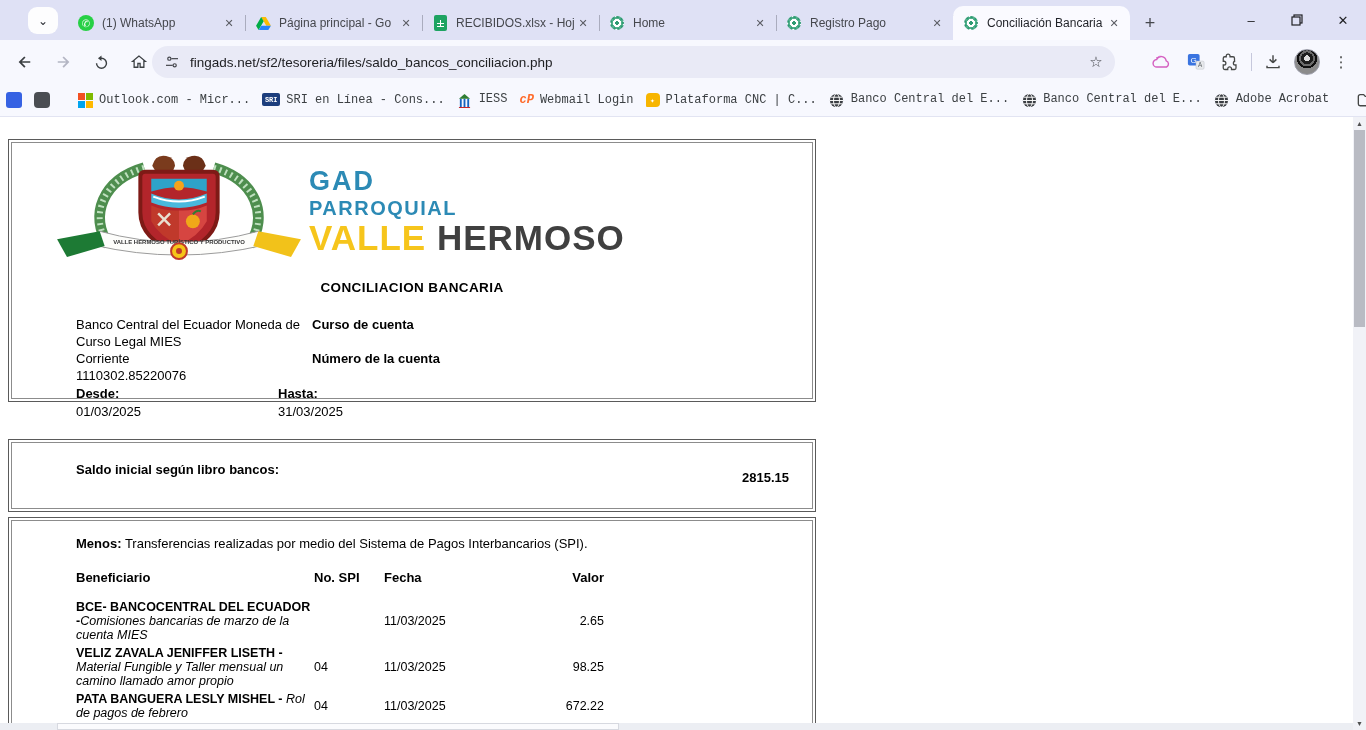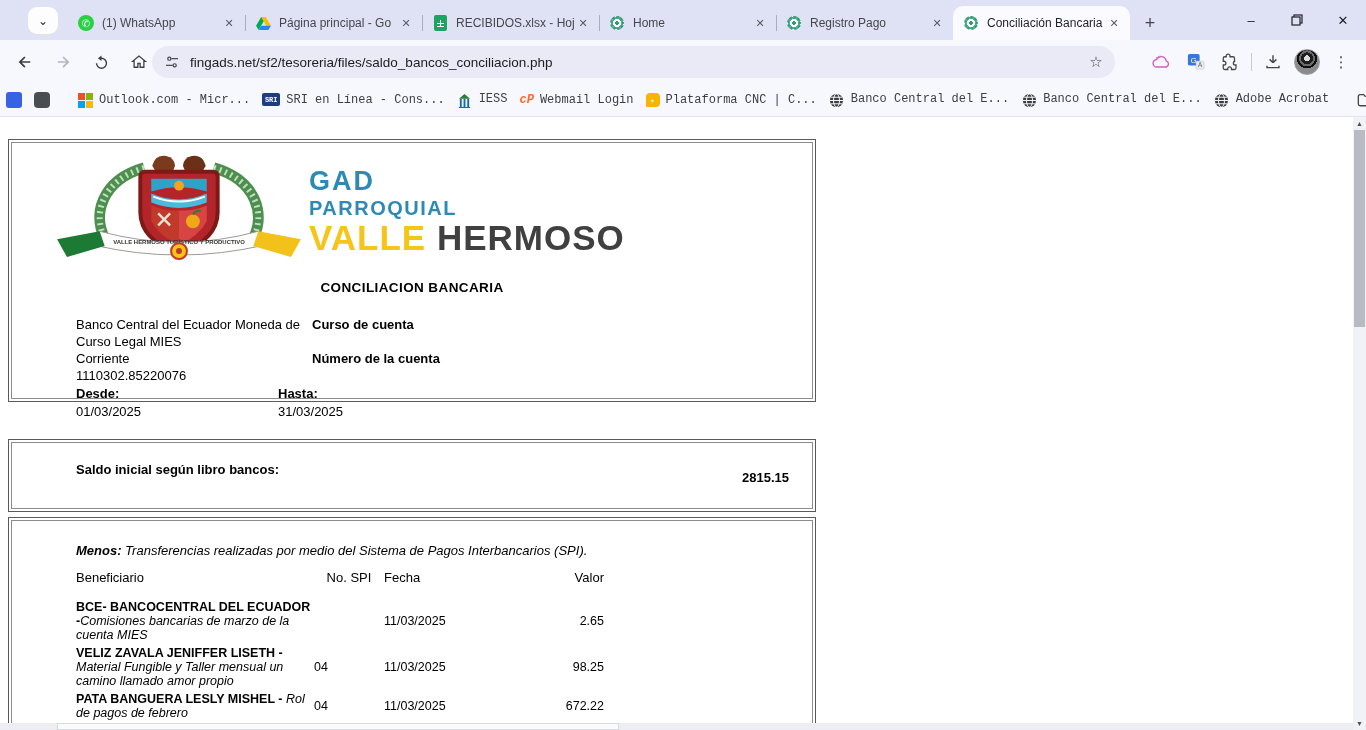--- a/index.html
+++ b/index.html
@@ -81,30 +81,30 @@
   .info-grid .lbl { font-weight:bold; }
   .fecha-row { position:absolute; left:67px; top:245px; display:flex; line-height:18px; }
   .fecha-row .c1 { width:236px; font-weight:bold; }
   .fecha-row .c2 { width:202px; }
   .fecha-row .c3 { width:202px; }
   .fr-lbl { font-weight:bold; }
 
   .saldo-lbl { position:absolute; left:67px; top:21px; width:250px; font-weight:bold; line-height:17px; }
   .saldo-val { position:absolute; right:26px; top:30px; font-weight:bold; }
 
-  .menos-line { position:absolute; left:67px; top:25px; right:20px;font-style:italic; }
+  .menos-line { position:absolute; left:67px; top:18px; right:20px; }
   .menos-line b { font-weight:bold; }
 
-  .thead { position:absolute; left:0; top:52px; width:100%; }
+  .thead { position:absolute; left:0; top:52px; width:100%;font-weight:bold; }
   .trow  { display:flex; align-items:center; }
   .col-ben { width:238px; margin-left:67px; }
   .col-spi { width:70px; margin-left:0px; padding-left:0; }
   .col-fec { width:110px; }
   .col-val { width:110px; text-align:right; }
-  .thead .col-spi { padding-left:0;text-align:center; }
+  .thead .col-spi { padding-left:0; }
   .tbody { position:absolute; left:0; top:80px; width:100%; }
   .tbody .trow { line-height:14px; font-size:12.5px; padding:2px 0; }
   .ben-name { font-weight:bold; }
   .ben-desc { font-style:italic; }
 
   
   .vscroll { position:absolute; right:0; top:117px; width:13px; height:613px; background:#f1f2f7; }
   .vscroll .arr { position:absolute; left:0; width:13px; height:13px; display:flex; align-items:center; justify-content:center; font-size:7px; color:#505050; }
   .vscroll .arr.up { top:0; }
   .vscroll .arr.down { bottom:0; }

